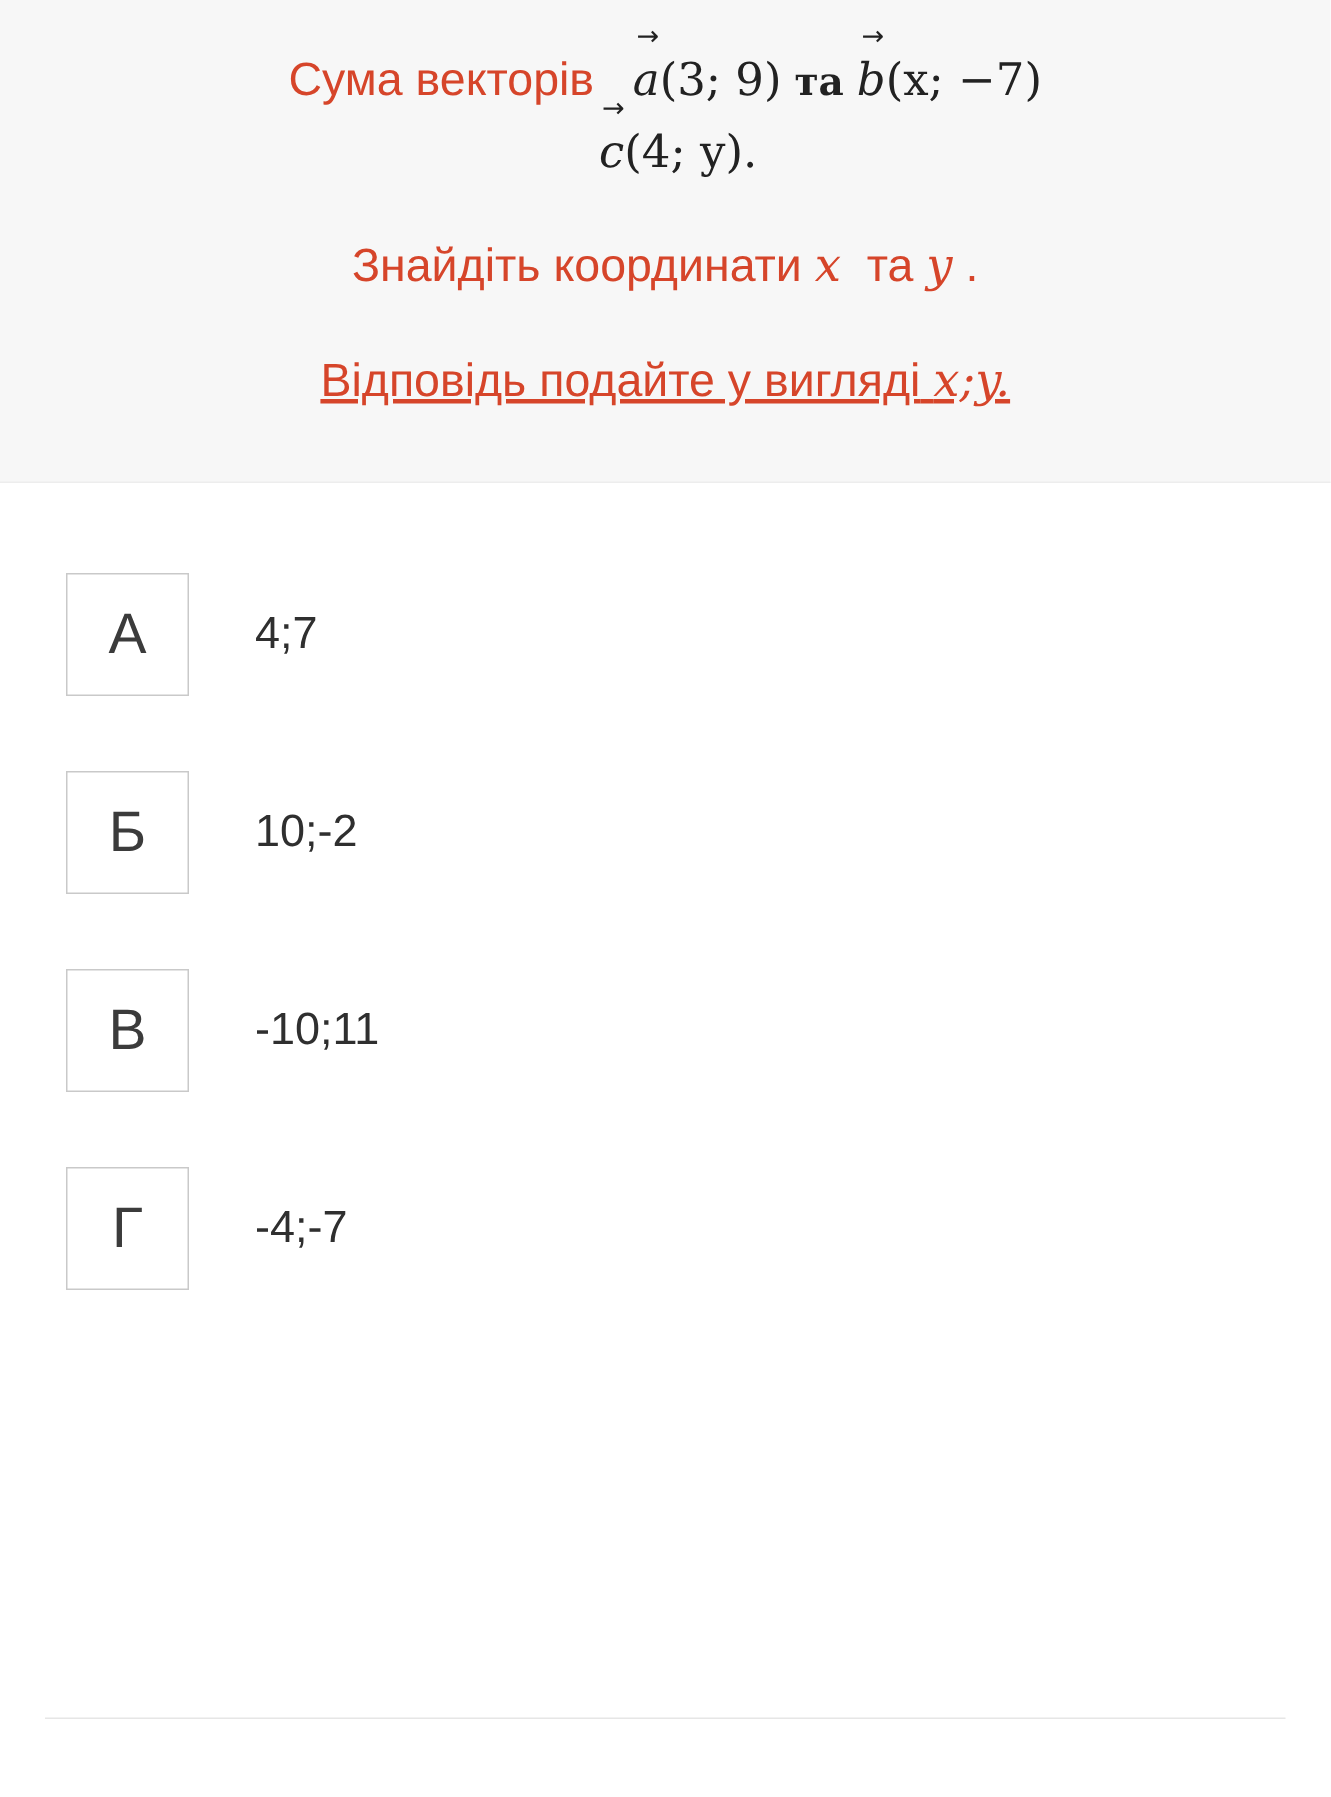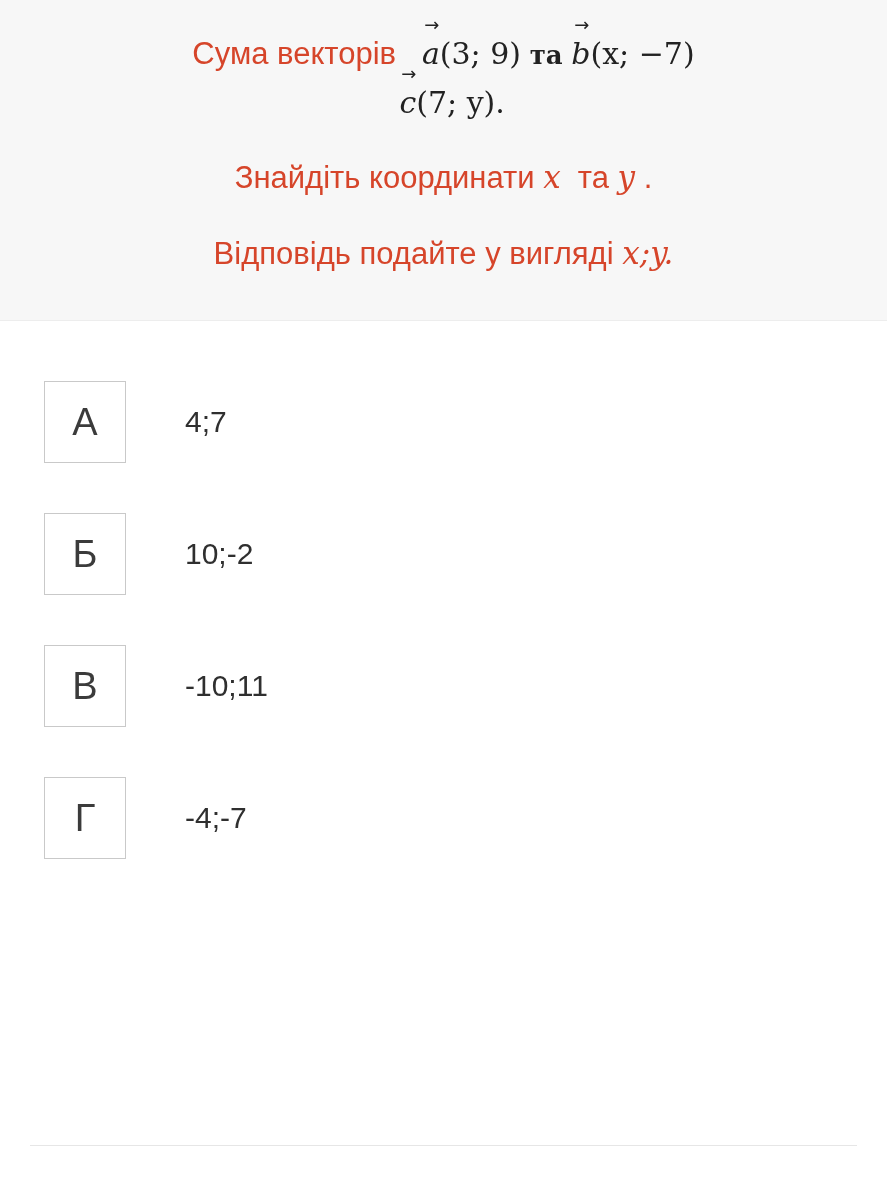--- a/index.html
+++ b/index.html
@@ -32,21 +32,21 @@
     font-size: 31px;
     line-height: 1.34;
     text-align: center;
     font-weight: 500;
     margin: 0 0 6px 0;
     white-space: nowrap;
   }
   .q-line.l1 { margin-top: 6px; }
   .q-line.l2 { margin-bottom: 34px; }
   .q-line.l3 { margin-bottom: 34px; }
-  .q-line.l4 { margin-bottom: 6px; }
+  .q-line.l4 { margin-bottom: 6px; text-decoration: underline; }
 
   .math {
     font-family: "DejaVu Serif", serif;
     font-size: 30px;
     color: #222222;
     white-space: nowrap;
   }
   .math .ital {
     font-style: italic;
   }
@@ -94,21 +94,21 @@
     background: #ffffff;
     display: flex;
     align-items: center;
     justify-content: center;
     font-size: 38px;
     color: #3b3b3b;
     box-sizing: border-box;
     flex: 0 0 auto;
   }
   .answer-text {
-    margin-left: 59px;
+    margin-left: 44px;
     font-size: 30px;
     color: #2f2f2f;
   }
 
   .bottom-rule {
     position: absolute;
     left: 30px;
     right: 30px;
     bottom: 52px;
     height: 1px;
@@ -123,21 +123,21 @@
   <div class="question-panel">
 
     <p class="q-line l1">
       <span>Сума векторів</span>
       &nbsp;&nbsp;<span class="math"><span class="vec"><span class="arr">→</span><span class="ital">a</span></span><span>(3; 9)</span></span>
       <span class="ta">та</span>
       <span class="math"><span class="vec"><span class="arr">→</span><span class="ital">b</span></span><span>(x; −7)</span></span>
     </p>
 
     <p class="q-line l2">
-      &nbsp;&nbsp;<span class="math"><span class="vec"><span class="arr">→</span><span class="ital">c</span></span><span>(7; y).</span></span>
+      &nbsp;&nbsp;<span class="math"><span class="vec"><span class="arr">→</span><span class="ital">c</span></span><span>(4; y).</span></span>
     </p>
 
     <p class="q-line l3">
       <span>Знайдіть координати</span>
       <span class="varital">x</span>&nbsp;
       <span>та</span>
       <span class="varital">y</span>
       <span>.</span>
     </p>
 

